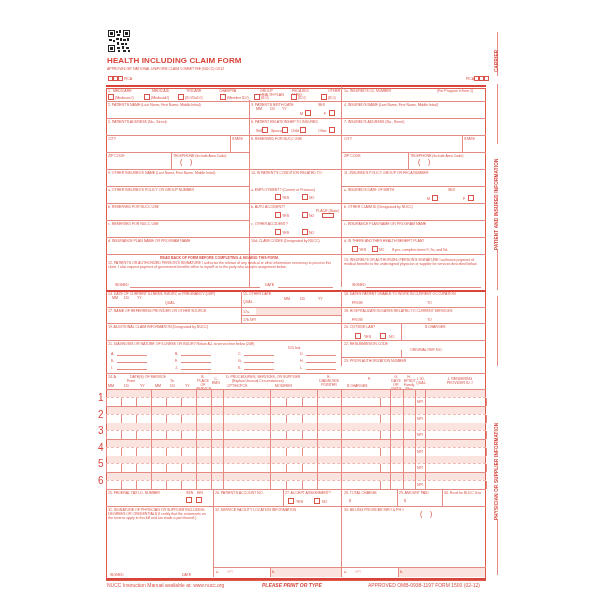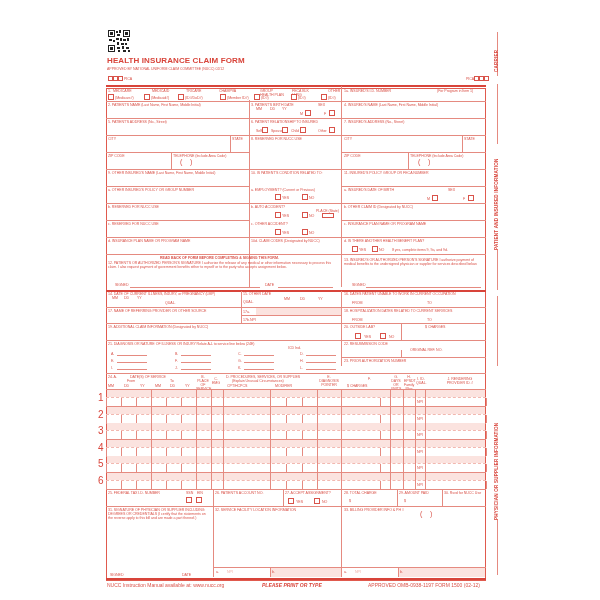--- a/index.html
+++ b/index.html
@@ -48,21 +48,21 @@
     <rect x="13" y="13" width="3" height="2" fill="#222"></rect>
     <rect x="17" y="13" width="2" height="2" fill="#222"></rect>
   <rect x="9" y="17" width="3" height="2" fill="#222"></rect>
     <rect x="14" y="16" width="2" height="3" fill="#222"></rect>
     <rect x="18" y="17" width="3" height="2" fill="#222"></rect>
   <rect x="10" y="20" width="2" height="2" fill="#222"></rect>
     <rect x="15" y="20" width="3" height="2" fill="#222"></rect>
     <rect x="20" y="20" width="2" height="2" fill="#222"></rect>
 </svg>
 
-<div class="title">HEALTH INSURANCE CLAIM FORM</div>
+<div class="title">HEALTH INCLUDING CLAIM FORM</div>
 <div class="approved">APPROVED BY NATIONAL UNIFORM CLAIM COMMITTEE (NUCC) 02/12</div>
 
 <div class="cb" style="left:108px;top:76px;width:5px;height:5px;"></div>
 <div class="cb" style="left:113px;top:76px;width:5px;height:5px;"></div>
 <div class="cb" style="left:118px;top:76px;width:5px;height:5px;"></div>
 <div class="lbl" style="left:124px;top:77px;">PICA</div>
 <div class="lbl" style="left:466px;top:77px;">PICA</div>
 <div class="cb" style="left:474px;top:76px;width:5px;height:5px;"></div>
 <div class="cb" style="left:479px;top:76px;width:5px;height:5px;"></div>
 <div class="cb" style="left:484px;top:76px;width:5px;height:5px;"></div>

